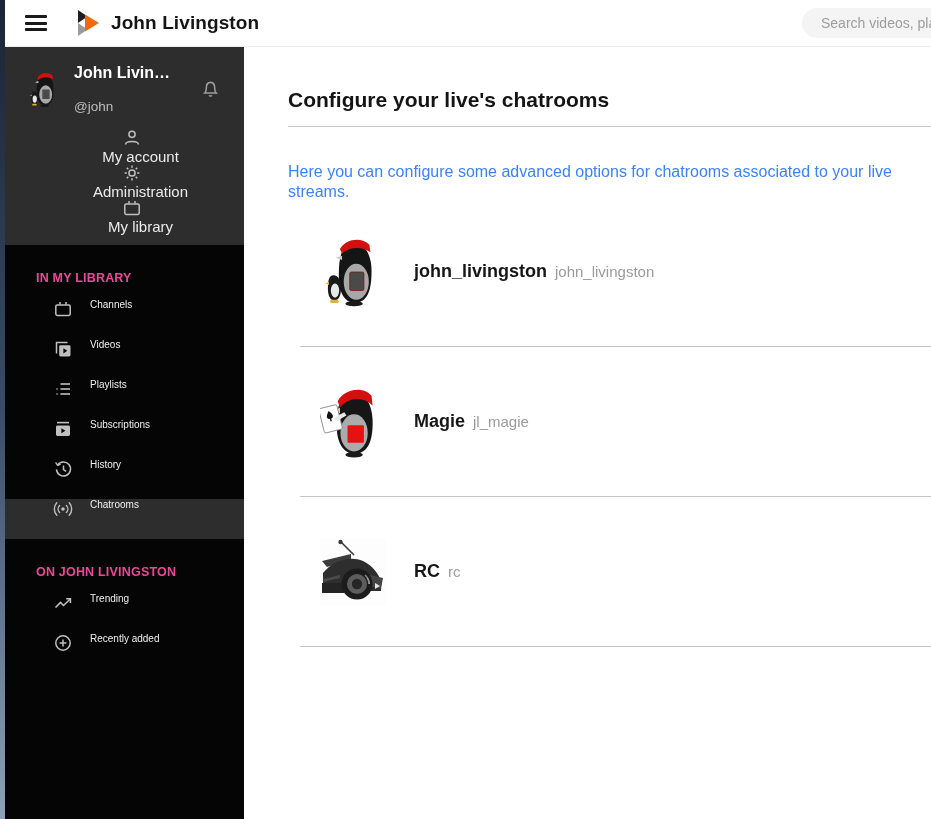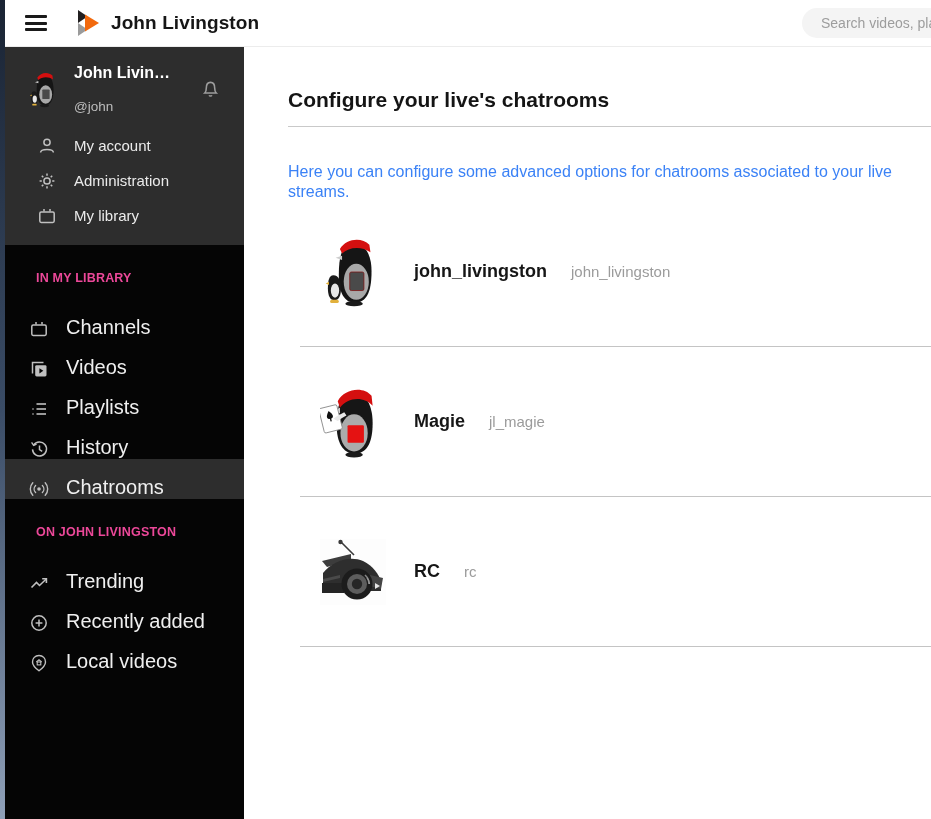--- a/index.html
+++ b/index.html
@@ -32,45 +32,45 @@
     background:var(--sidebar-bg,#050505); color:#fff; z-index:10; }
   .user-block{ background:var(--sidebar-block,#2d2d2d); padding-bottom:12px; }
   .user-row{ display:flex; align-items:center; padding:17px 12px 14px 22px; cursor:pointer; }
   .user-avatar{ width:34px; height:37px; flex:none; }
   .user-names{ margin-left:13px; flex:1; min-width:0; }
   .user-name{ font-size:16px; font-weight:bold; color:#fff; max-width:104px;
     white-space:nowrap; overflow:hidden; text-overflow:ellipsis; }
   .user-handle{ font-size:13.5px; color:#bdbdbd; margin-top:17px; }
   .bell-btn{ background:none; border:none; padding:0; margin:0 10px 0 0; cursor:pointer; }
   .acct-link{ display:flex; align-items:center; height:35px; padding-left:32px;
-    font-size:15px; color:#ebebeb; cursor:pointer; }
+    font-size:15px; color:#ebebeb; cursor:pointer;flex-direction:column; }
   .acct-link svg{ margin-right:17px; flex:none; }
 
   .nav-section-title{ margin:26px 0 14px 31px; font-size:12.5px; font-weight:bold;
     color:#ec4899; letter-spacing:.2px; }
-  .nav-item{ display:flex; align-items:flex-end; height:40px; padding-left:24px;
-    font-size:20px; color:#efefef; cursor:pointer; }
+  .nav-item{ display:flex; align-items:flex-start; height:40px; padding-left:48px;
+    font-size:10px; color:#efefef; cursor:pointer; }
   .nav-item.active{ background:var(--sidebar-block,#2d2d2d); }
   .nav-item svg{ margin-right:17px; flex:none; }
 
   
   .main{ position:absolute; left:244px; right:0; top:47px; bottom:0; background:#fff;
     padding:41px 0 13px 44px; overflow:hidden; }
   .page-title{ margin:0; font-size:21px; font-weight:600; color:#141414; }
   .title-hr{ height:0; border:none; border-top:1.5px solid #c9c9c9; margin:14px 0 0 0; }
   .intro-p{ margin:0; font-size:16px; line-height:20px; color:#3b82f6; }
   .intro-p.first{ margin-top:35px; }
   .intro-p.second{ margin-top:20px; }
 
   .channel-list{ margin:-5px 0 0 12px; }
   .channel-row{ display:flex; align-items:center; height:150px;
     border-bottom:1.5px solid #c4c4c4; padding-left:20px; cursor:pointer; }
   .channel-avatar{ width:66px; height:72px; flex:none; }
   .channel-avatar.square{ height:66px; }
-  .channel-text{ display:flex; align-items:baseline; margin-left:28px;gap:16px; }
+  .channel-text{ display:flex; align-items:baseline; margin-left:28px; }
   .channel-name{ font-size:18px; font-weight:bold; color:#161616; }
   .channel-handle{ font-size:15px; color:#9b9b9b; margin-left:8px; }
 </style>
 </head>
 <body>
 
 <div class="edge-strip"></div>
 
 <header class="topbar">
   <button class="burger">
@@ -167,20 +167,28 @@
     <svg width="20" height="20" viewBox="0 0 20 20" stroke="#c0c0c0" stroke-width="1.6">
       <line x1="7.5" y1="5" x2="17" y2="5"></line>
         <line x1="7.5" y1="10" x2="17" y2="10"></line>
         <line x1="7.5" y1="15" x2="17" y2="15"></line>
       <line x1="3.4" y1="10" x2="4.6" y2="10"></line>
         <line x1="3.4" y1="15" x2="4.6" y2="15"></line>
     </svg>
     <span>Playlists</span>
   </div>
   <div class="nav-item">
+    <svg width="20" height="20" viewBox="0 0 20 20">
+      <line x1="4" y1="3.6" x2="16" y2="3.6" stroke="#c0c0c0" stroke-width="1.6"></line>
+      <rect x="3" y="6.4" width="14" height="10.6" rx="1.4" fill="#c0c0c0"></rect>
+      <polygon points="8.4,9.2 12.4,11.7 8.4,14.2" fill="#050505"></polygon>
+    </svg>
+    <span>Subscriptions</span>
+  </div>
+  <div class="nav-item">
     <svg width="20" height="20" viewBox="0 0 20 20" fill="none" stroke="#c0c0c0" stroke-width="1.5">
       <path d="M4.6,6.2 A7,7 0 1 1 3.5,10.4"></path>
       <path d="M2.6,3.4 L4.6,6.4 L7.6,5.2" stroke-width="1.3"></path>
       <path d="M10.5,6.5 V10.5 L13.2,12.3"></path>
     </svg>
     <span>History</span>
   </div>
   <div class="nav-item active">
     <svg width="20" height="20" viewBox="0 0 20 20" fill="none" stroke="#c0c0c0" stroke-width="1.4" stroke-linecap="round">
       <circle cx="10" cy="10" r="1.8" fill="#c0c0c0" stroke="none"></circle>
@@ -201,28 +209,20 @@
     </svg>
     <span>Trending</span>
   </div>
   <div class="nav-item">
     <svg width="20" height="20" viewBox="0 0 20 20" fill="none" stroke="#c0c0c0" stroke-width="1.5">
       <circle cx="10" cy="10" r="7.2"></circle>
       <line x1="10" y1="6.6" x2="10" y2="13.4"></line>
         <line x1="6.6" y1="10" x2="13.4" y2="10"></line>
     </svg>
     <span>Recently added</span>
-  </div>
-  <div class="nav-item">
-    <svg width="20" height="20" viewBox="0 0 20 20" fill="none" stroke="#c0c0c0" stroke-width="1.4">
-      <path d="M10,2.5 C14,2.5 16.5,5.4 16.5,8.9 C16.5,12.9 10,17.8 10,17.8 C10,17.8 3.5,12.9 3.5,8.9 C3.5,5.4 6,2.5 10,2.5 Z"></path>
-      <polyline points="7.4,9 10,6.8 12.6,9"></polyline>
-      <rect x="8.2" y="9" width="3.6" height="2.9" stroke-width="1.1"></rect>
-    </svg>
-    <span>Local videos</span>
   </div>
 </nav>
 
 <main class="main">
   <h1 class="page-title">Configure your live's chatrooms</h1>
   <hr class="title-hr">
   <p class="intro-p first">Here you can configure some advanced options for chatrooms associated to your live streams.</p>
 
   <div class="channel-list">
 

